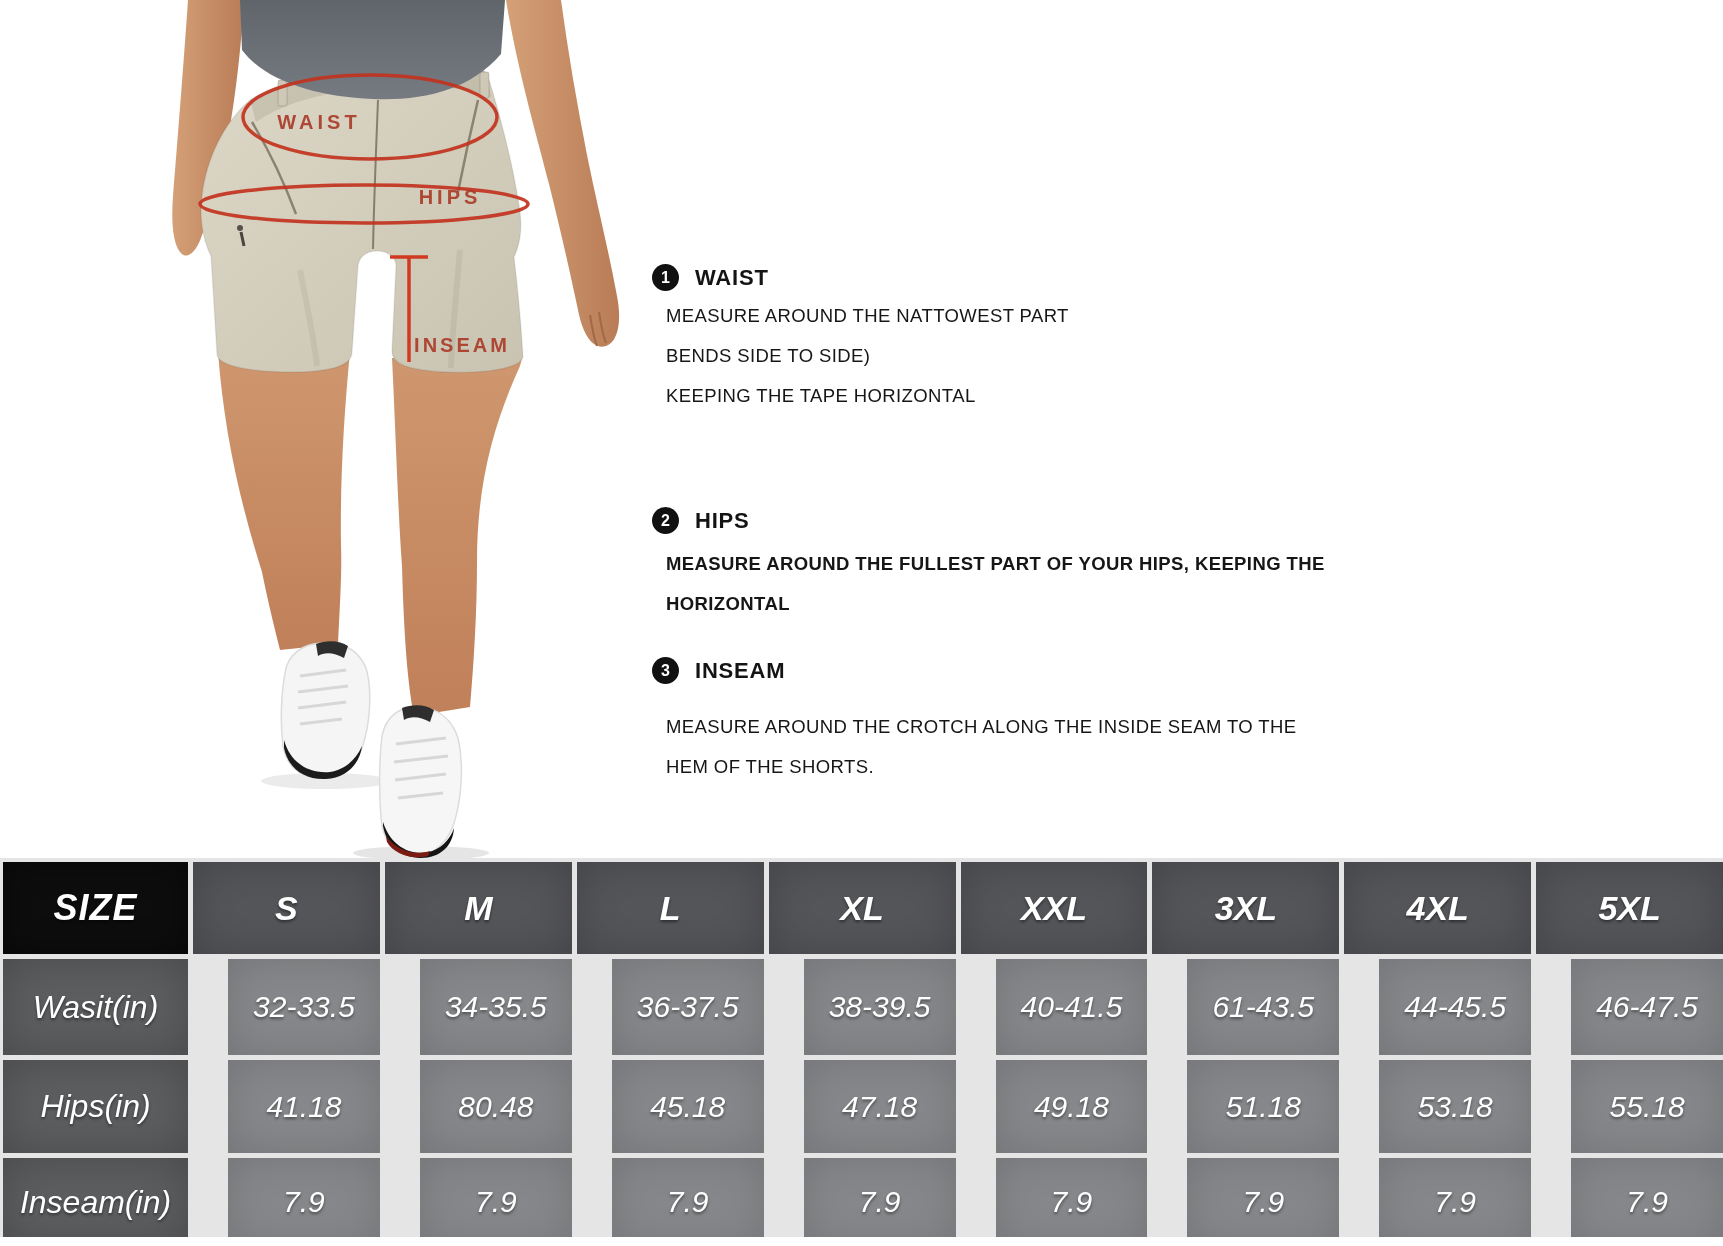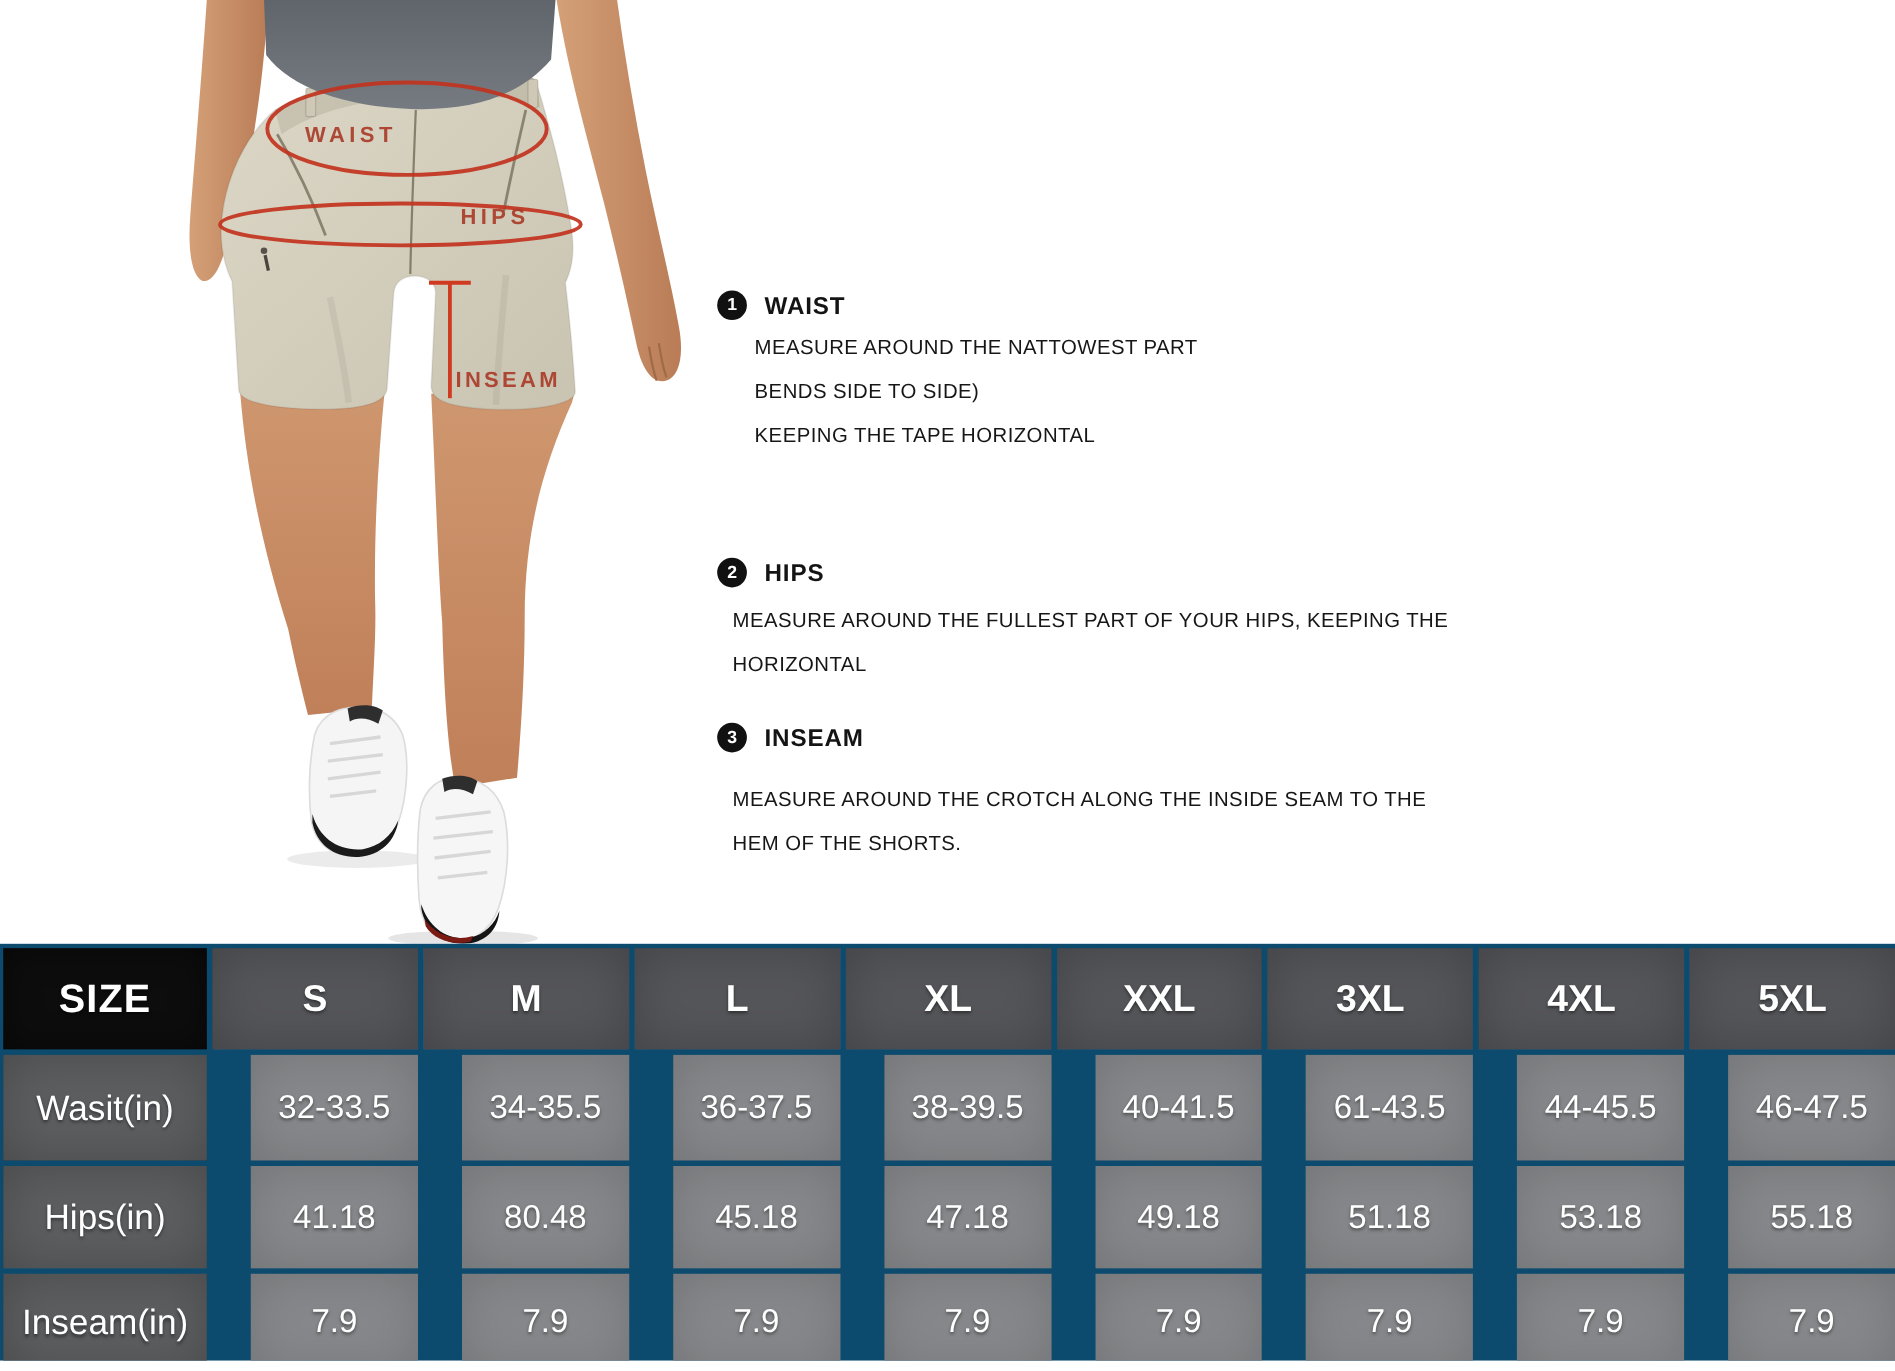--- a/index.html
+++ b/index.html
@@ -10,29 +10,29 @@
   
   .photo{position:absolute;left:140px;top:0;width:490px;height:858px;}
   
   .sec-head{position:absolute;display:flex;align-items:center;gap:16px;left:652px;}
   .bullet{width:27px;height:27px;border-radius:50%;background:#111;color:#fff;
     display:flex;align-items:center;justify-content:center;
     font-size:16px;font-weight:bold;flex:0 0 27px;}
   .sec-title{font-size:22px;font-weight:bold;letter-spacing:.8px;color:#141414;}
   .sec-body{position:absolute;left:666px;font-size:18.5px;line-height:40px;
     letter-spacing:.4px;color:#161616;}
-  #body-1{top:296px;margin-left:20px;} #head-1{top:264px;}
-  #body-2{top:544px;} #head-2{top:507px;}
+  #body-1{top:296px;} #head-1{top:264px;}
+  #body-2{top:544px;font-weight:bold;} #head-2{top:507px;}
   #body-3{top:707px;} #head-3{top:657px;}
   
   .size-table{
     position:absolute;left:0;top:858px;width:1723px;height:388px;
-    box-sizing:border-box;background:#0c4a6e;padding:4px 0 0 3px;
+    box-sizing:border-box;background:#e5e5e5;padding:4px 0 0 3px;
     display:grid;grid-template-columns:185px repeat(8,1fr);
-    grid-template-rows:92px 96px 93px 1fr;gap:5px;
+    grid-template-rows:92px 96px 93px 1fr;gap:5px;font-style:italic;
   }
   .tcell{display:flex;align-items:center;justify-content:center;color:#fff;
     text-shadow:0 2px 3px rgba(0,0,0,.45);}
   .tcell.corner{background:#0d0d0d;font-size:36px;font-weight:bold;letter-spacing:1px;
     box-shadow:inset 0 0 30px rgba(0,0,0,.5);}
   .tcell.th{background:#55565a;font-size:34px;font-weight:bold;
     box-shadow:inset 0 0 45px rgba(0,0,0,.22);}
   .tcell.rlabel{background:#5d5e60;font-size:32px;
     box-shadow:inset 0 0 45px rgba(0,0,0,.22);}
   .tcell.val{background:#87888b;font-size:30px;

